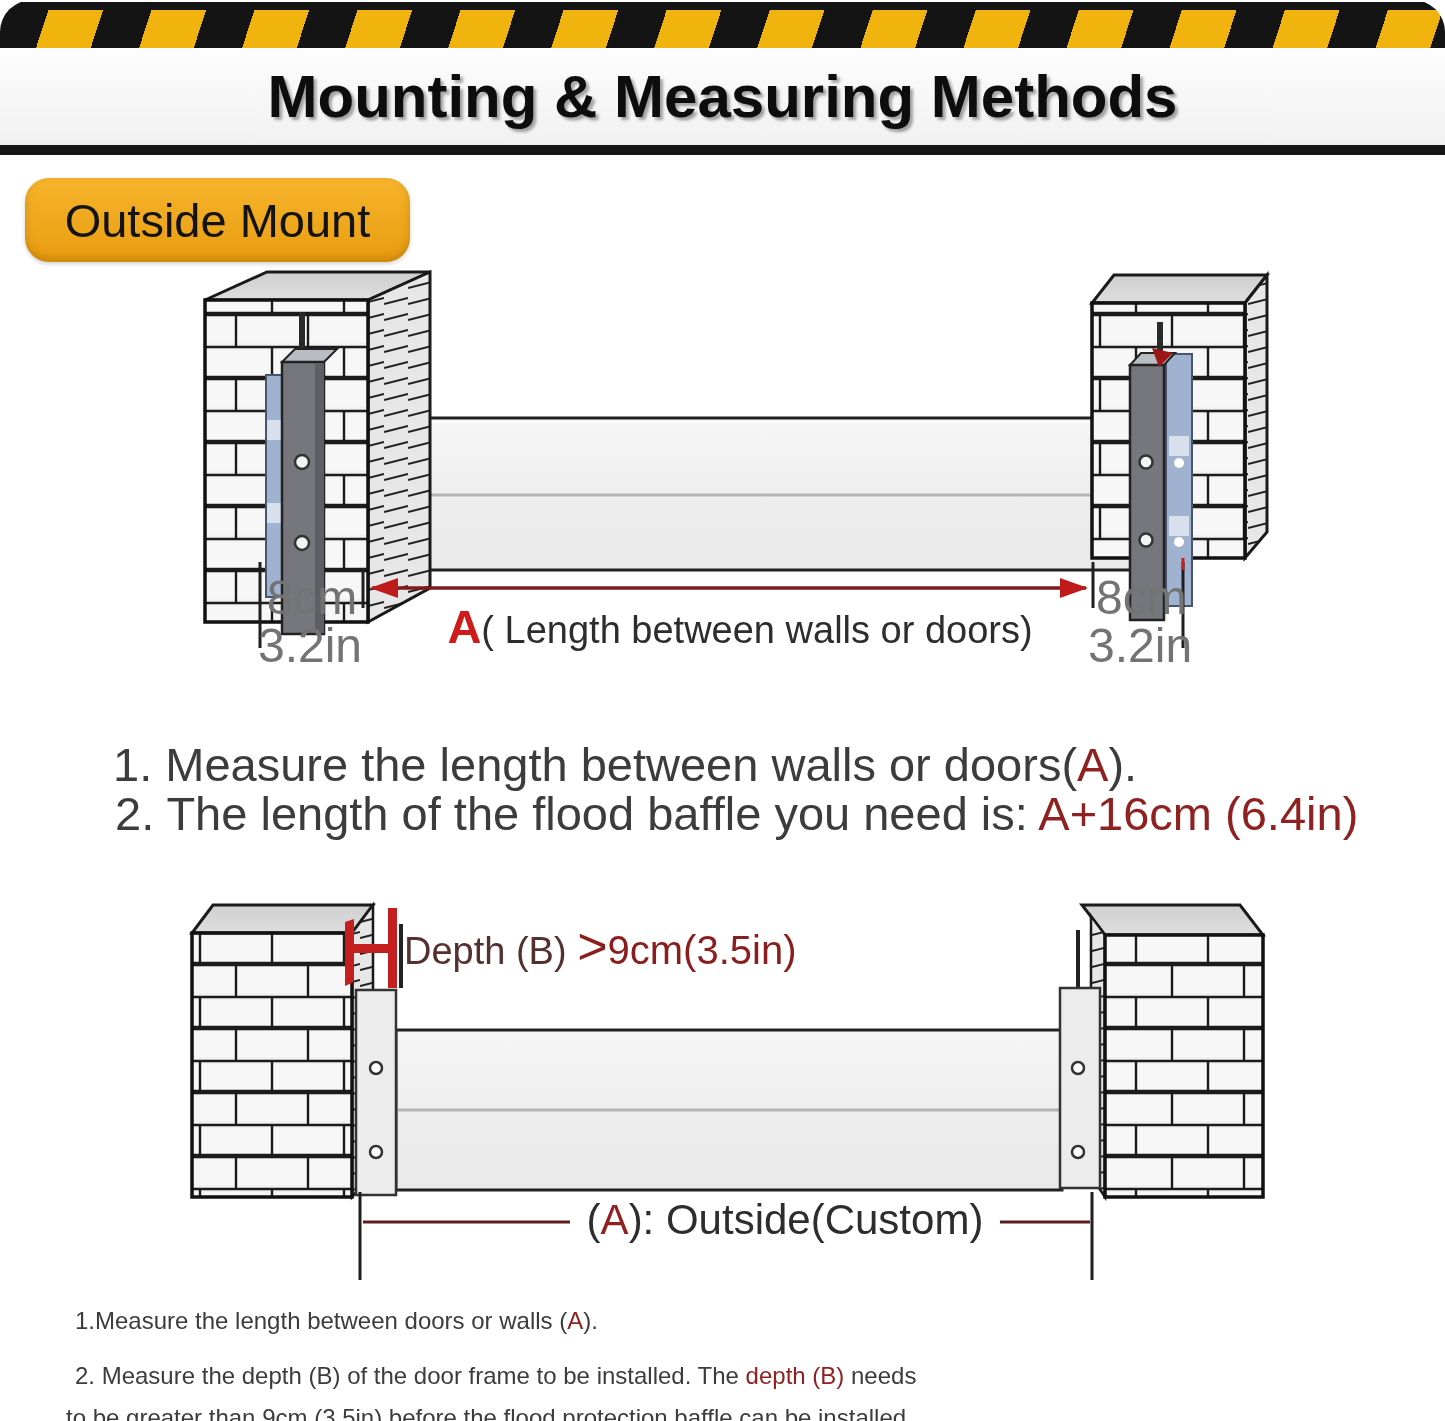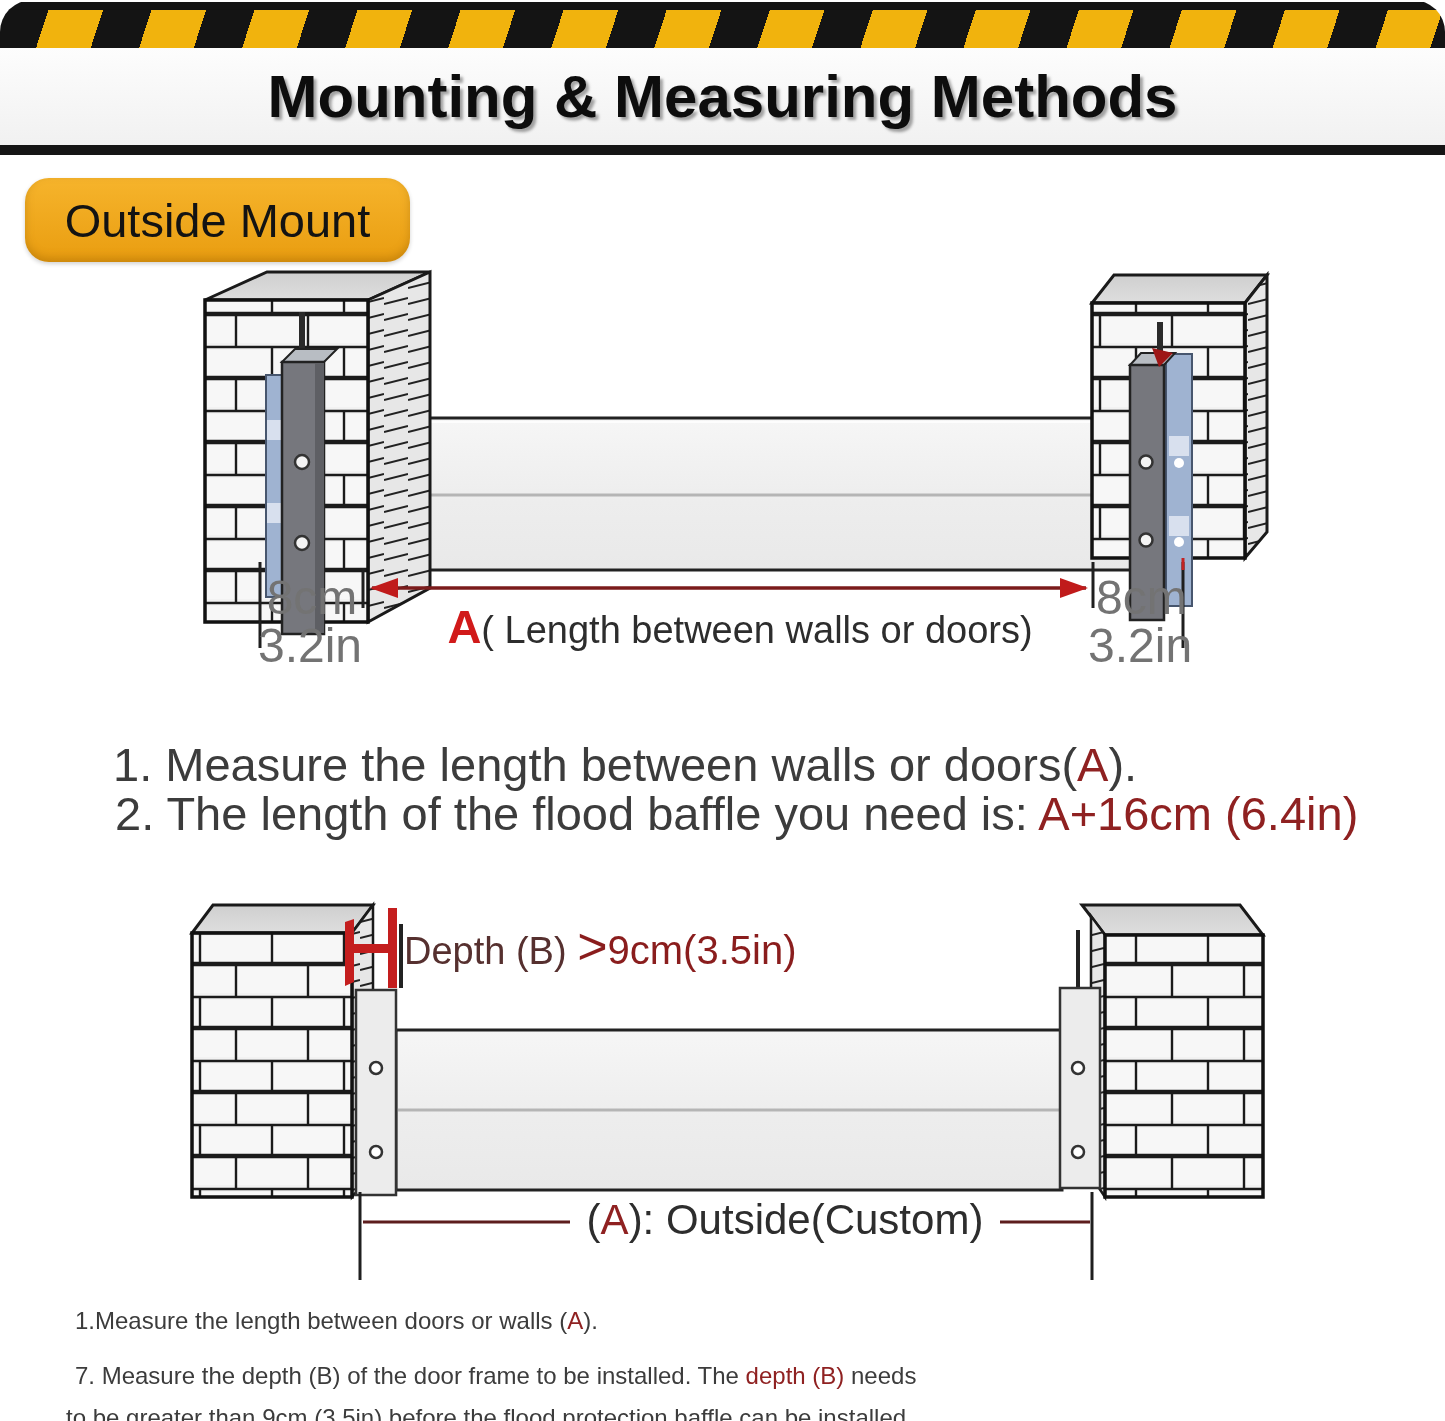--- a/index.html
+++ b/index.html
@@ -228,16 +228,16 @@
       <line x1="1092" y1="292" x2="1092" y2="380" stroke="#1f1f1f" stroke-width="3"></line>
       <line x1="363" y1="322" x2="570" y2="322" stroke="#5d1d1d" stroke-width="3"></line>
       <line x1="1000" y1="322" x2="1090" y2="322" stroke="#5d1d1d" stroke-width="3"></line>
     </g>
   </svg>
 
   <div class="depth-label"><span>Depth (B) </span><span class="gt">&gt;</span><span class="val">9cm(3.5in)</span></div>
   <div class="len-label"><span>(</span><span class="em">A</span><span>): Outside(Custom)</span></div>
 
   <p class="step step2 i-step1"><span>1.Measure the length between doors or walls (</span><span class="maroon">A</span><span>).</span></p>
-  <p class="step step2 i-step2a"><span>7. Measure the depth (B) of the door frame to be installed. The </span><span class="maroon">depth (B)</span><span> needs</span></p>
+  <p class="step step2 i-step2a"><span>2. Measure the depth (B) of the door frame to be installed. The </span><span class="maroon">depth (B)</span><span> needs</span></p>
   <p class="step step2 i-step2b"><span>to be greater than 9cm (3.5in) before the flood protection baffle can be installed.</span></p>
 
 </div>
 
 </body></html>

